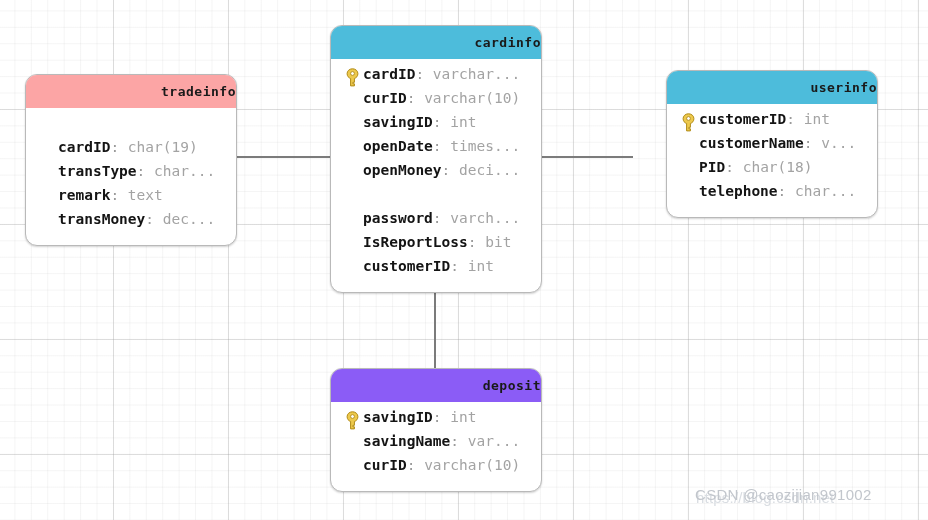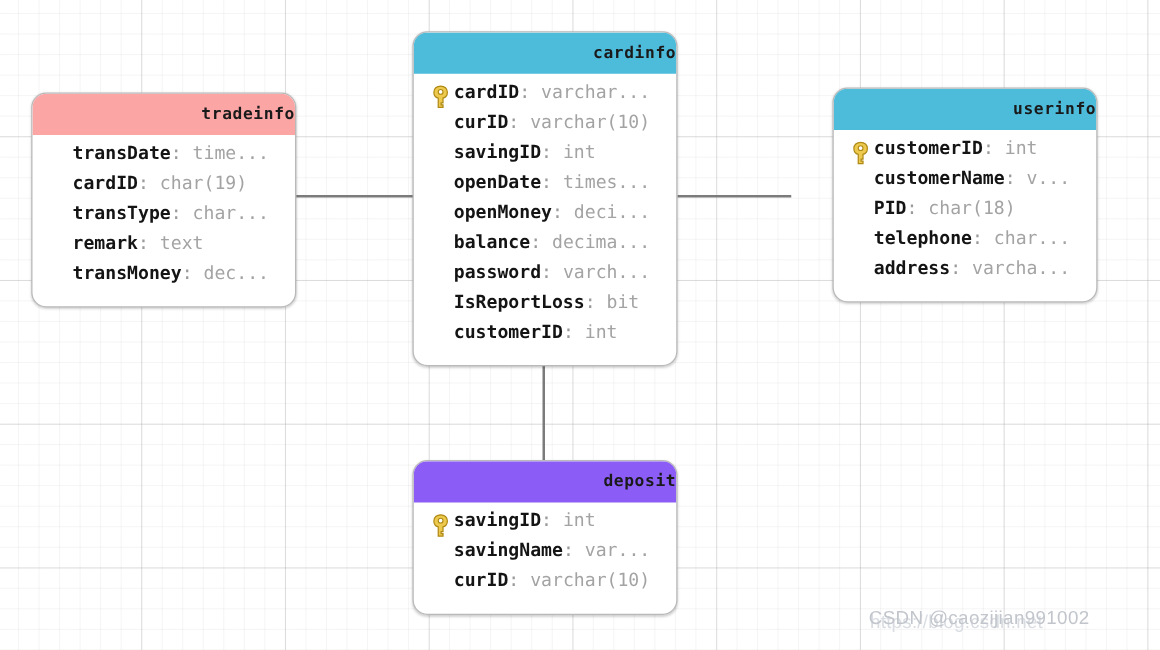--- a/index.html
+++ b/index.html
@@ -117,21 +117,20 @@
   <div class="connector h" style="left:237px; top:156px; width:94px;"></div>
   <div class="connector h" style="left:542px; top:156px; width:91px;"></div>
   <div class="connector v" style="left:434px; top:288px; height:81px;"></div>
 
   <div class="entity" style="left:25px; top:74px; width:212px;">
     <div class="entity-header" style="background:#fca5a5;">tradeinfo</div>
     <div class="entity-body">
 
       <div class="field-row">
         <span class="key-slot"></span>
-        <span class="field-text"><span class="fname">transDate</span><span class="fsep">:</span>&nbsp;<span class="ftype">time...</span></span>
       </div>
 
       <div class="field-row">
         <span class="key-slot"></span>
         <span class="field-text"><span class="fname">cardID</span><span class="fsep">:</span>&nbsp;<span class="ftype">char(19)</span></span>
       </div>
 
       <div class="field-row">
         <span class="key-slot"></span>
         <span class="field-text"><span class="fname">transType</span><span class="fsep">:</span>&nbsp;<span class="ftype">char...</span></span>
@@ -179,21 +178,20 @@
         <span class="field-text"><span class="fname">openDate</span><span class="fsep">:</span>&nbsp;<span class="ftype">times...</span></span>
       </div>
 
       <div class="field-row">
         <span class="key-slot"></span>
         <span class="field-text"><span class="fname">openMoney</span><span class="fsep">:</span>&nbsp;<span class="ftype">deci...</span></span>
       </div>
 
       <div class="field-row">
         <span class="key-slot"></span>
-        <span class="field-text"><span class="fname">balance</span><span class="fsep">:</span>&nbsp;<span class="ftype">decima...</span></span>
       </div>
 
       <div class="field-row">
         <span class="key-slot"></span>
         <span class="field-text"><span class="fname">password</span><span class="fsep">:</span>&nbsp;<span class="ftype">varch...</span></span>
       </div>
 
       <div class="field-row">
         <span class="key-slot"></span>
         <span class="field-text"><span class="fname">IsReportLoss</span><span class="fsep">:</span>&nbsp;<span class="ftype">bit</span></span>
@@ -229,24 +227,20 @@
       <div class="field-row">
         <span class="key-slot"></span>
         <span class="field-text"><span class="fname">PID</span><span class="fsep">:</span>&nbsp;<span class="ftype">char(18)</span></span>
       </div>
 
       <div class="field-row">
         <span class="key-slot"></span>
         <span class="field-text"><span class="fname">telephone</span><span class="fsep">:</span>&nbsp;<span class="ftype">char...</span></span>
       </div>
 
-      <div class="field-row">
-        <span class="key-slot"></span>
-        <span class="field-text"><span class="fname">address</span><span class="fsep">:</span>&nbsp;<span class="ftype">varcha...</span></span>
-      </div>
 
     </div>
   </div>
 
   <div class="entity" style="left:330px; top:368px; width:212px;">
     <div class="entity-header" style="background:#8b5cf6;">deposit</div>
     <div class="entity-body">
 
       <div class="field-row">
         <span class="key-slot">

